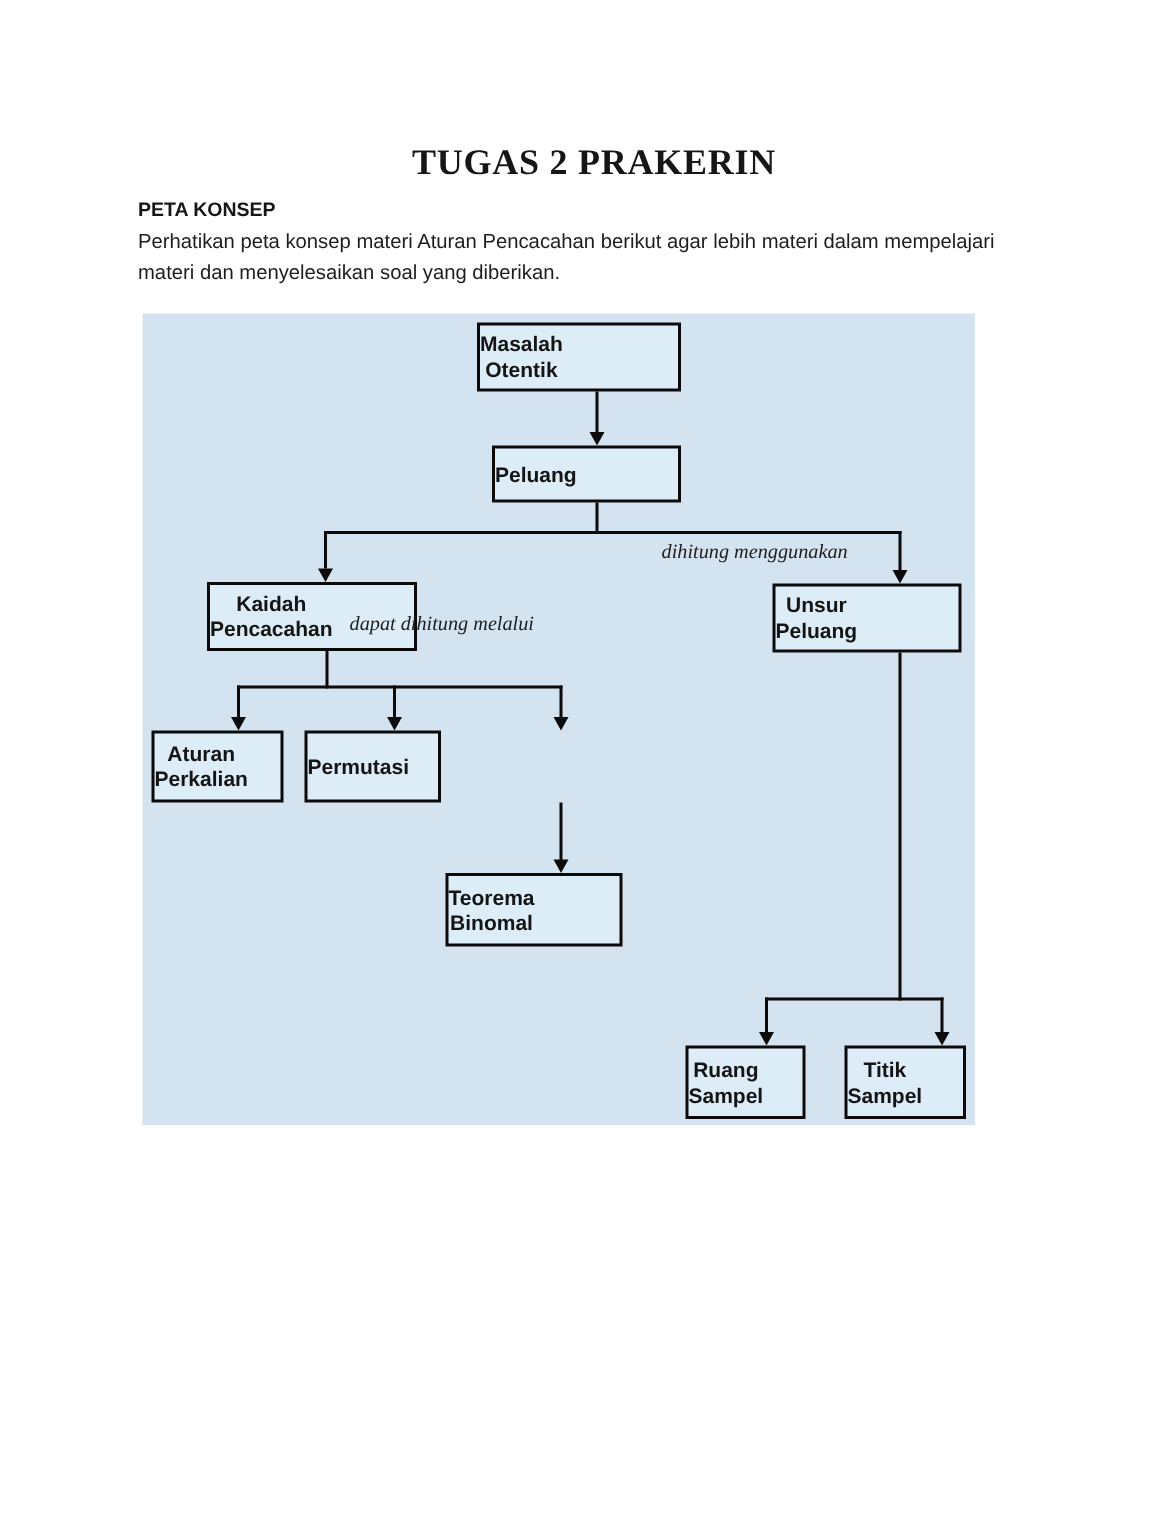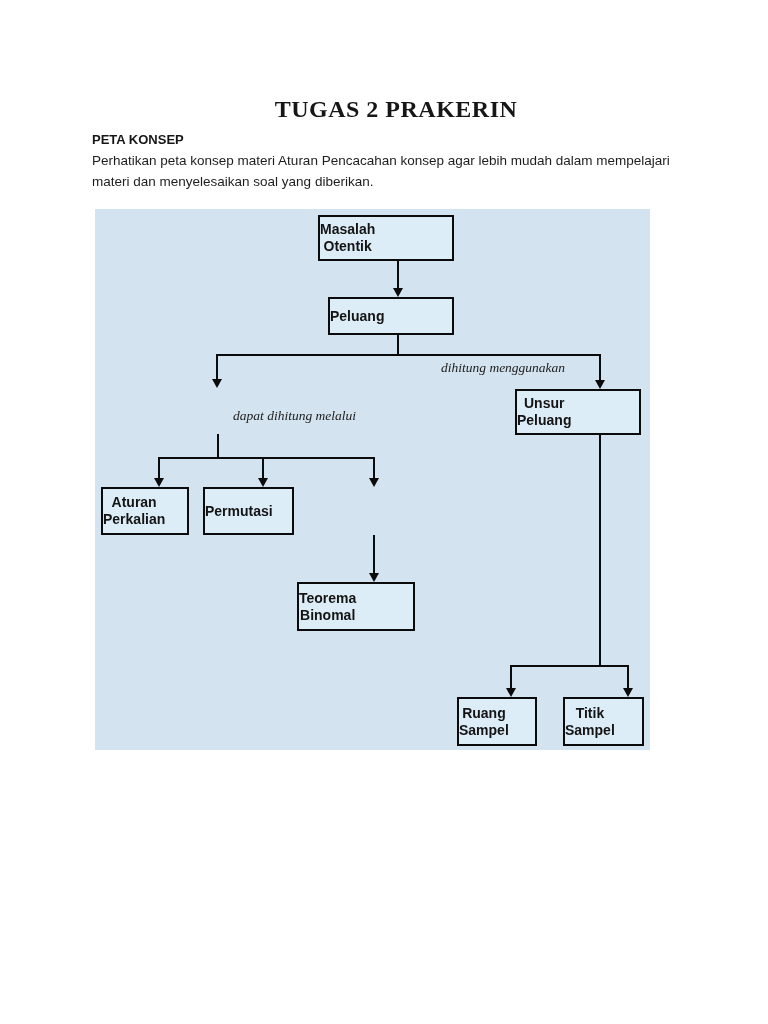--- a/index.html
+++ b/index.html
@@ -47,35 +47,39 @@
 </head>
 <body>
 
 <div class="page">
 
   <h1 class="doc-title">TUGAS 2 PRAKERIN</h1>
 
   <div class="section-heading">PETA KONSEP</div>
 
   <div class="intro">
-    <div>Perhatikan peta konsep materi Aturan Pencacahan konsep agar lebih mudah dalam mempelajari</div>
+    <div>Perhatikan peta konsep materi Aturan Pencacahan berikut agar lebih materi dalam mempelajari</div>
     <div>materi dan menyelesaikan soal yang diberikan.</div>
   </div>
 
   <div class="diagram">
 
     <div class="node" style="left:223px;top:6px;width:136px;height:46px;">
       <span class="node-label">Masalah
 Otentik</span>
     </div>
 
     <div class="node" style="left:233px;top:88px;width:126px;height:38px;">
       <span class="node-label">Peluang</span>
     </div>
 
+    <div class="node" style="left:43px;top:179px;width:140px;height:46px;">
+      <span class="node-label">Kaidah
+Pencacahan</span>
+    </div>
 
     <div class="node" style="left:420px;top:180px;width:126px;height:46px;">
       <span class="node-label">Unsur
 Peluang</span>
     </div>
 
     <div class="node" style="left:6px;top:278px;width:88px;height:48px;">
       <span class="node-label">Aturan
 Perkalian</span>
     </div>

